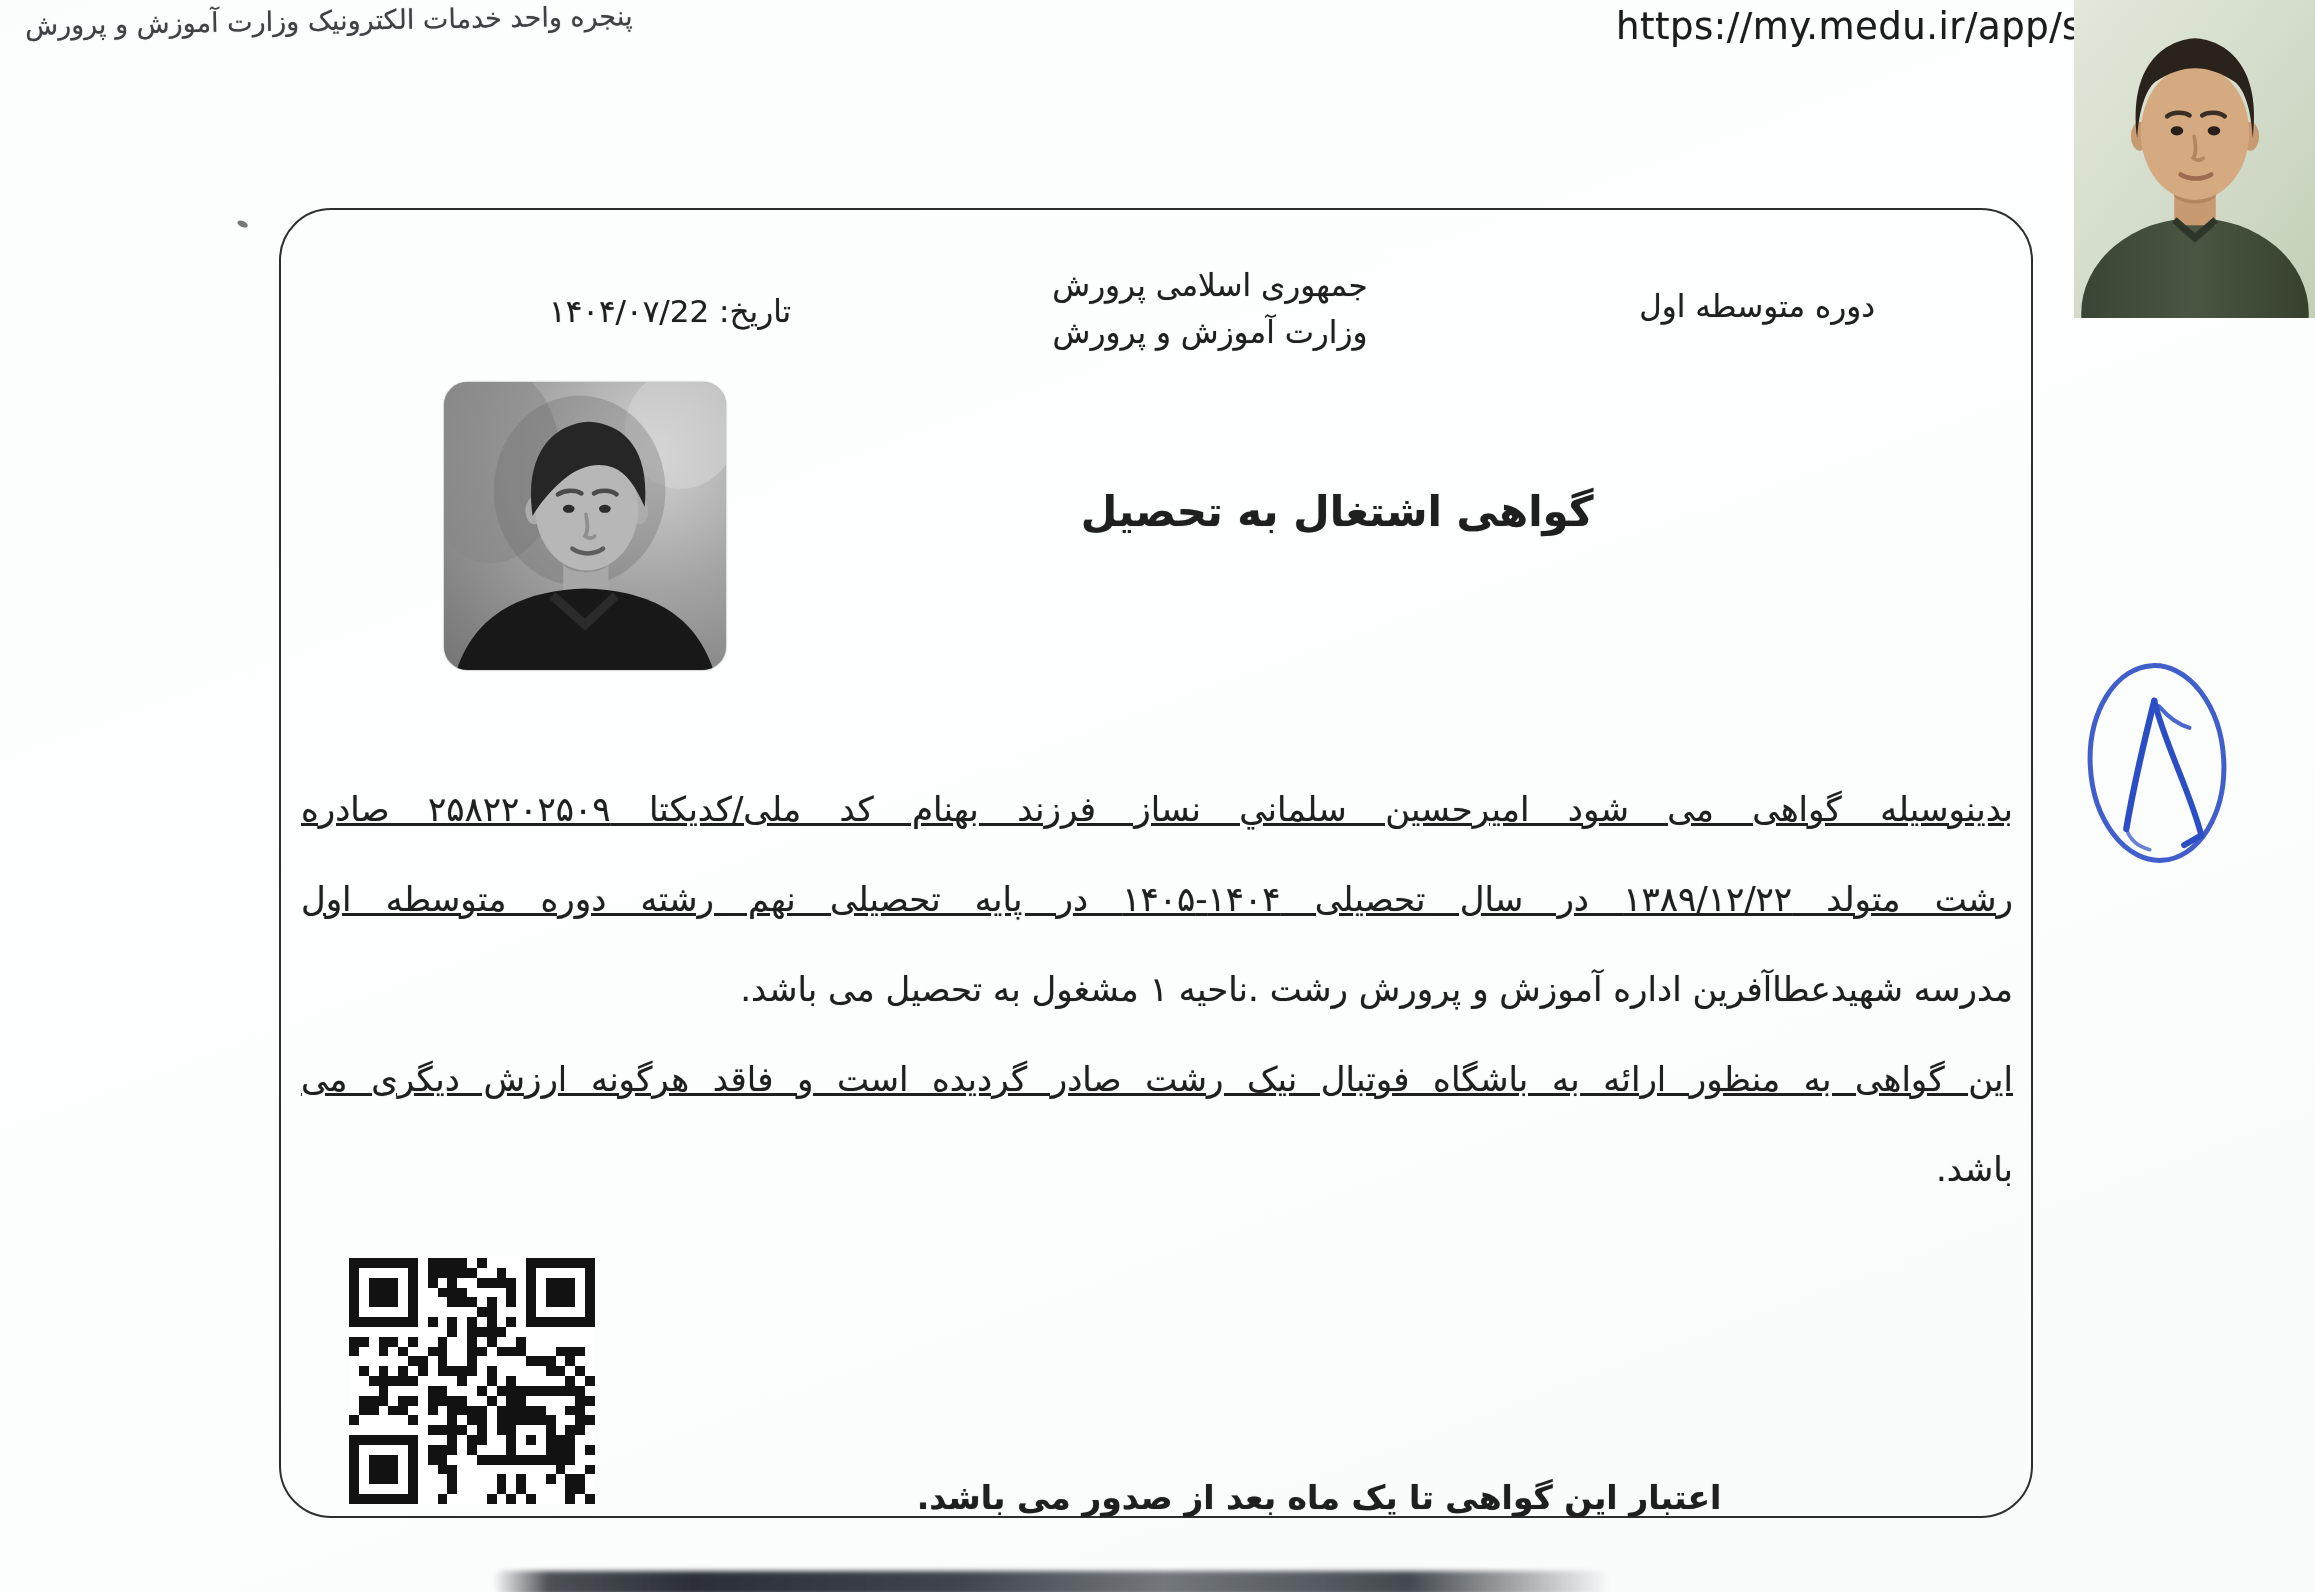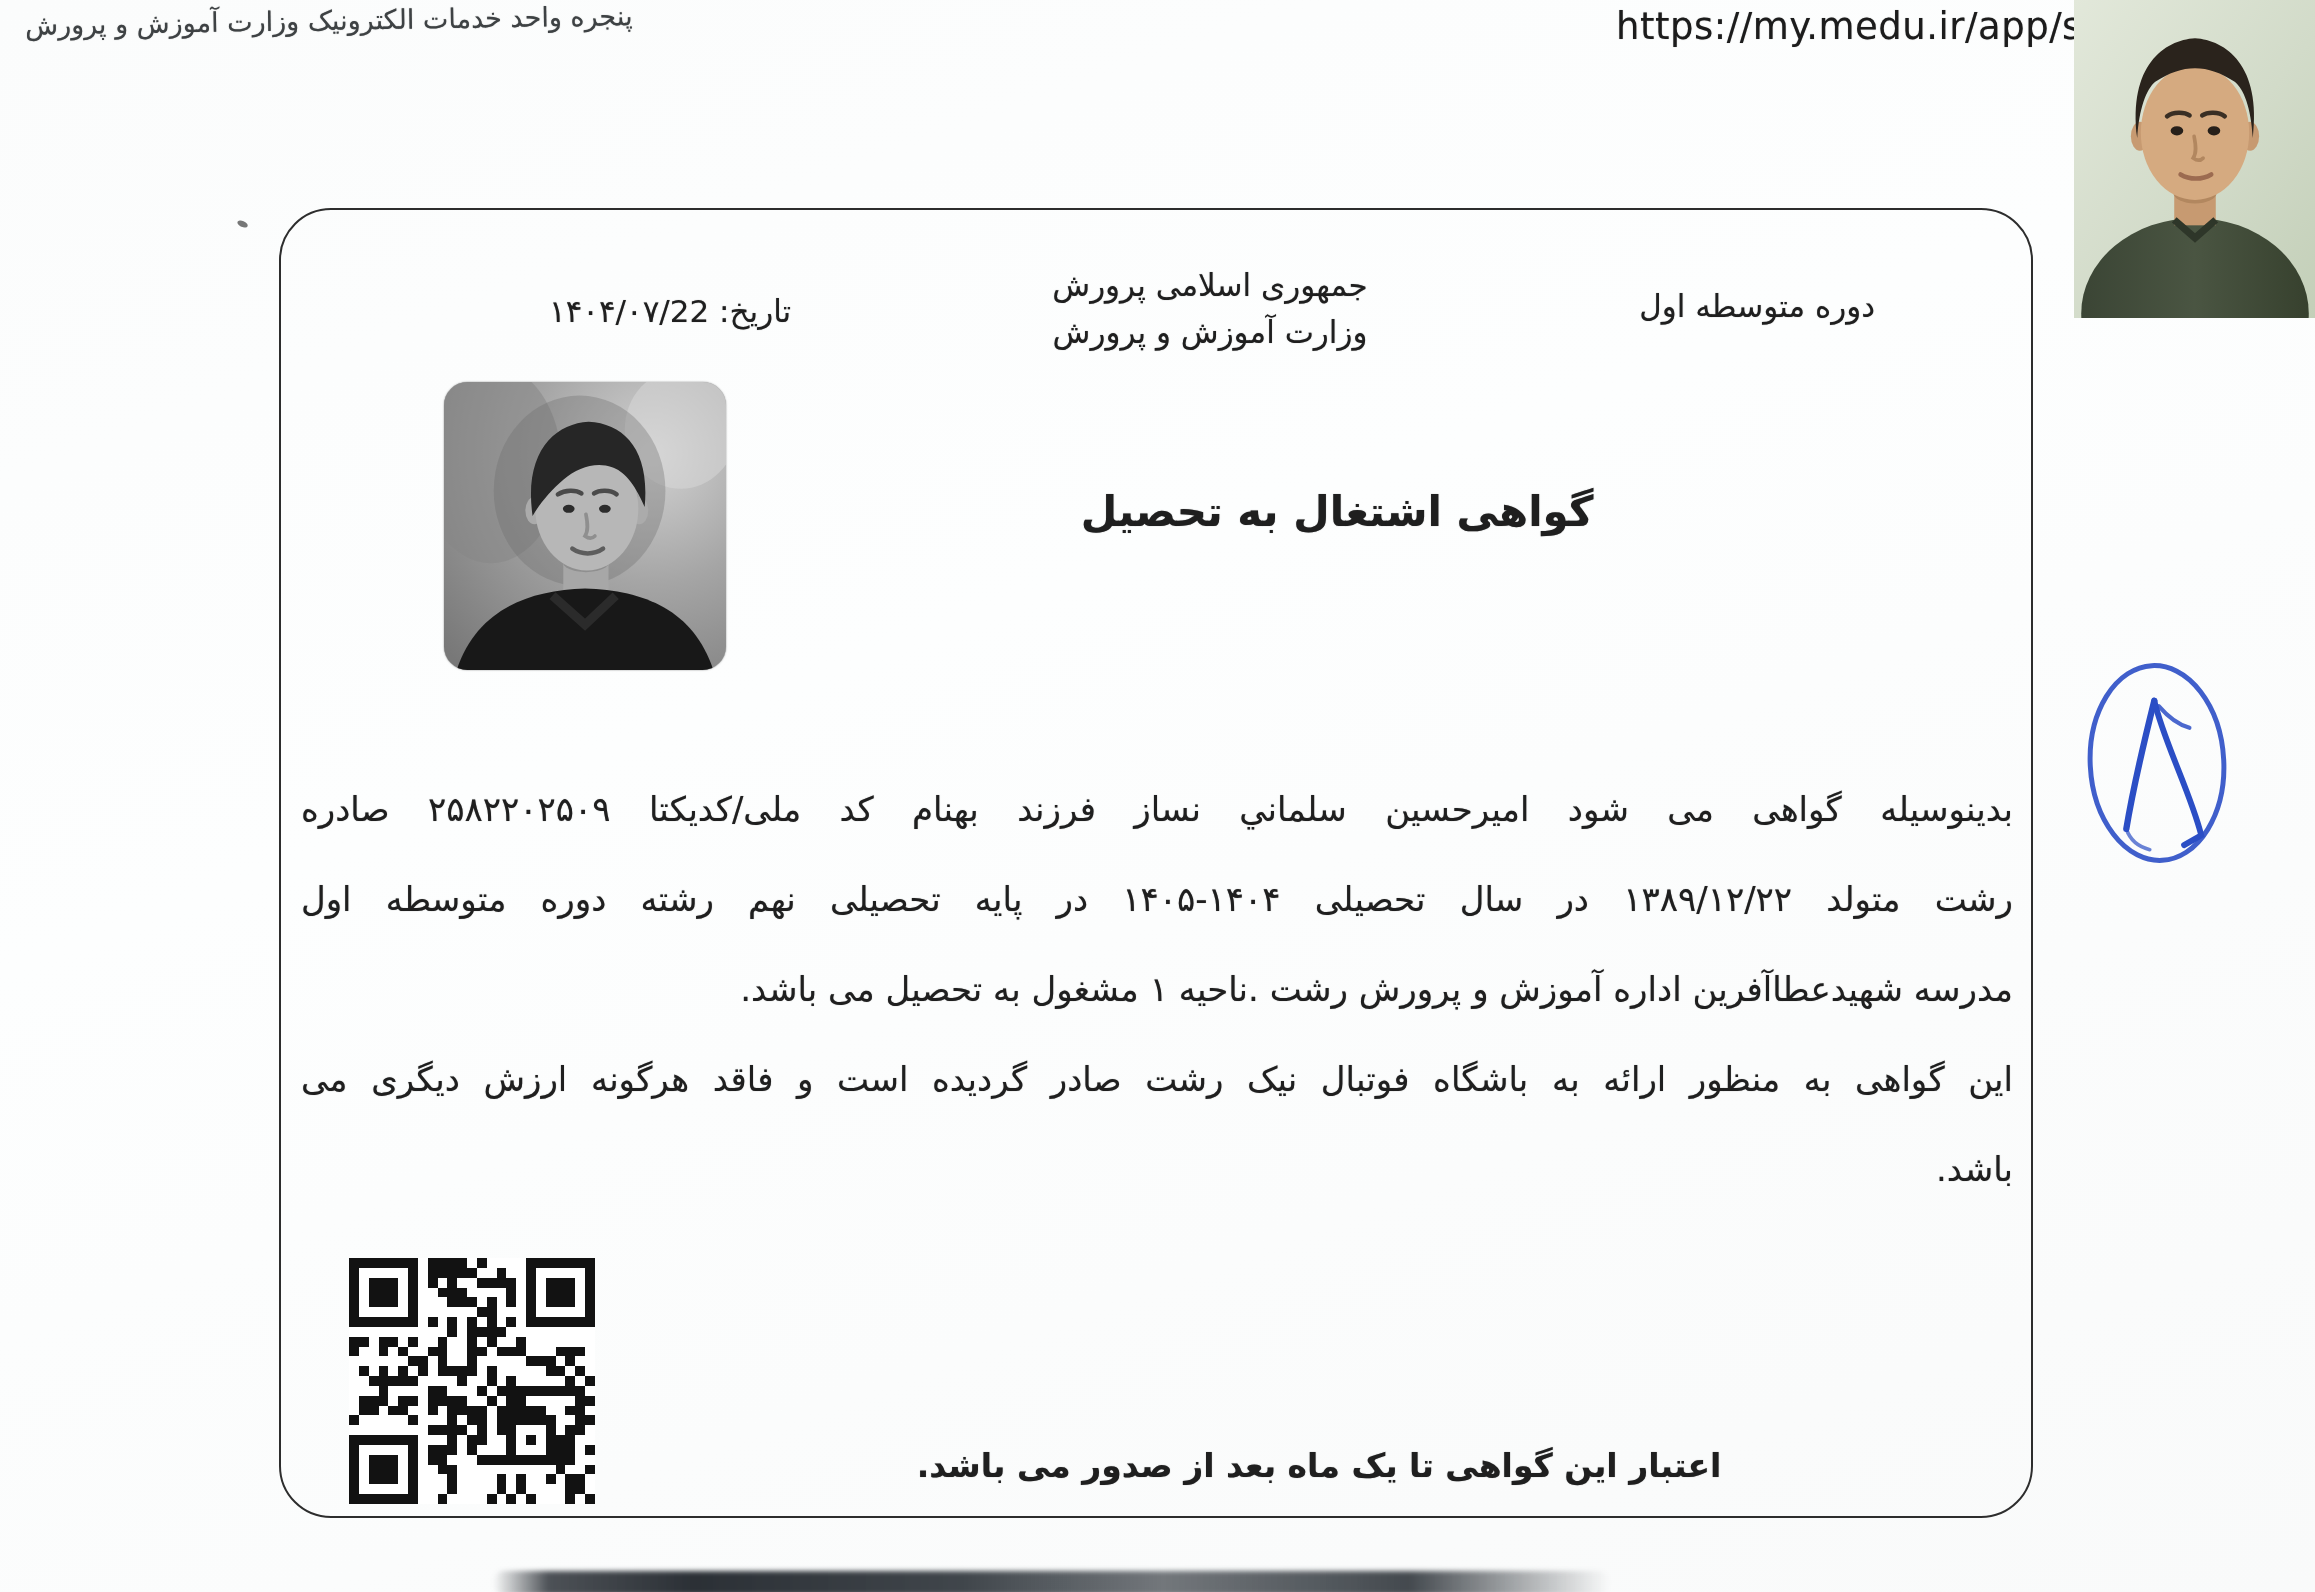--- a/index.html
+++ b/index.html
@@ -38,29 +38,29 @@
 
   .photo-bw{ position:absolute; left:163px; top:172px; width:282px; height:288px;
              border-radius:23.5px; overflow:hidden; box-shadow:inset 0 0 12.7px rgba(0,0,0,.55), 0 0 1.8px rgba(0,0,0,.5); }
   .photo-bw svg{ display:block; width:100%; height:100%; }
 
   .cert-title{ position:absolute; left:588px; right:226px; top:277px; text-align:center;
                font-size:42px; font-weight:bold; direction:rtl; white-space:nowrap; }
 
   .body-block{ position:absolute; left:20px; right:18px; top:554px; direction:rtl; font-size:34px; }
   .bodyline{ height:90px; line-height:90px; white-space:normal; }
-  .jline{ text-align:justify; text-align-last:justify; }
+  .jline{ text-align:justify; text-align-last:justify;text-decoration:underline; }
   .rline{ text-align:right; }
 
   .qr-box{ position:absolute; left:68px; top:1046px; width:246px; height:250px; }
   .qr-box svg{ display:block; width:100%; height:100%; }
 
   .caption1{ position:absolute; left:380px; right:54px; top:1145px; text-align:center;
              direction:rtl; font-size:33px; font-weight:bold; white-space:nowrap; }
-  .caption2{ position:absolute; left:380px; right:54px; top:1236px; text-align:center;
+  .caption2{ position:absolute; left:380px; right:54px; top:1268px; text-align:center;
              direction:rtl; font-size:33px; font-weight:bold; white-space:nowrap; }
 
   
   .pen-mark{ position:absolute; left:2083px; top:657px; width:148px; height:212px; }
   .pen-mark svg{ display:block; width:100%; height:100%; }
 
   
   .stray-dot{ position:absolute; left:237px; top:221px; width:11px; height:6.3px;
               background:#4a4a4a; border-radius:50%; transform:rotate(24deg); opacity:.75; }
 

